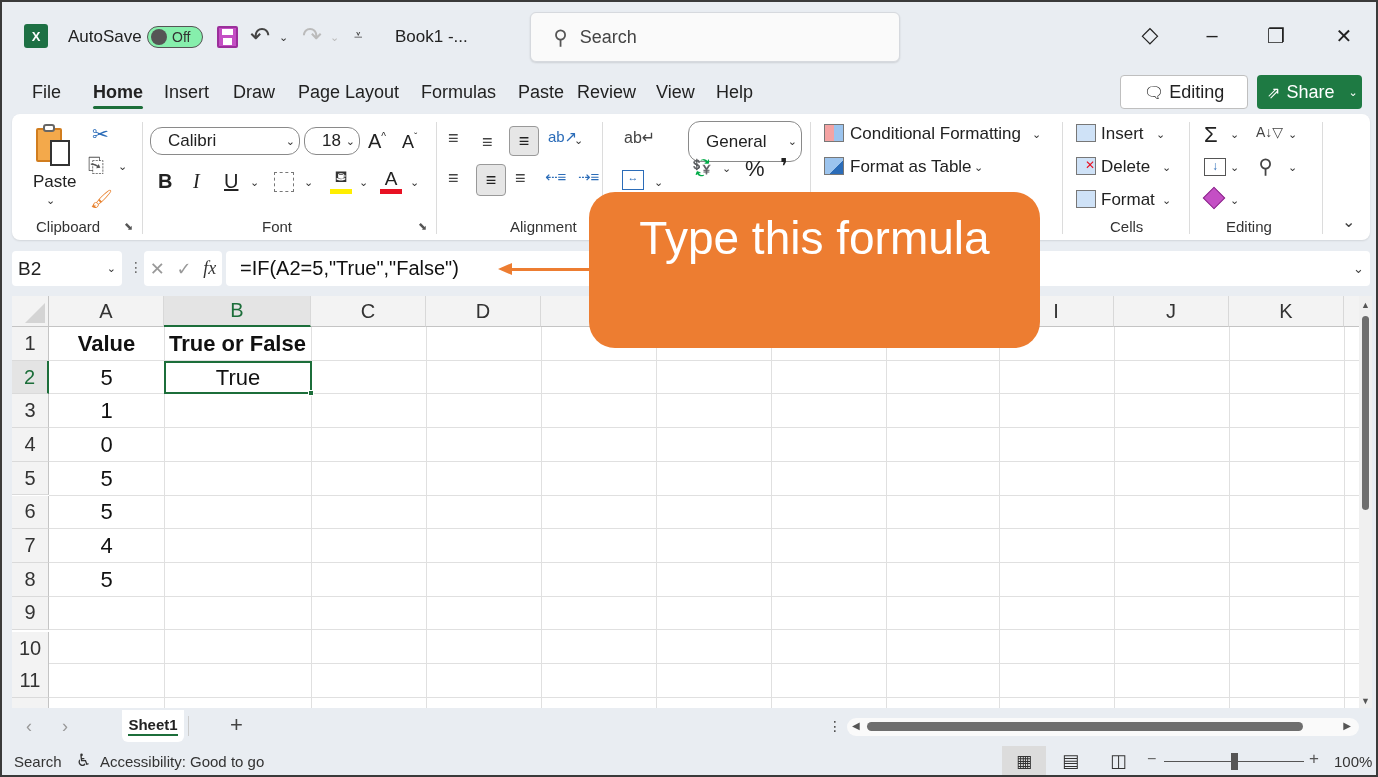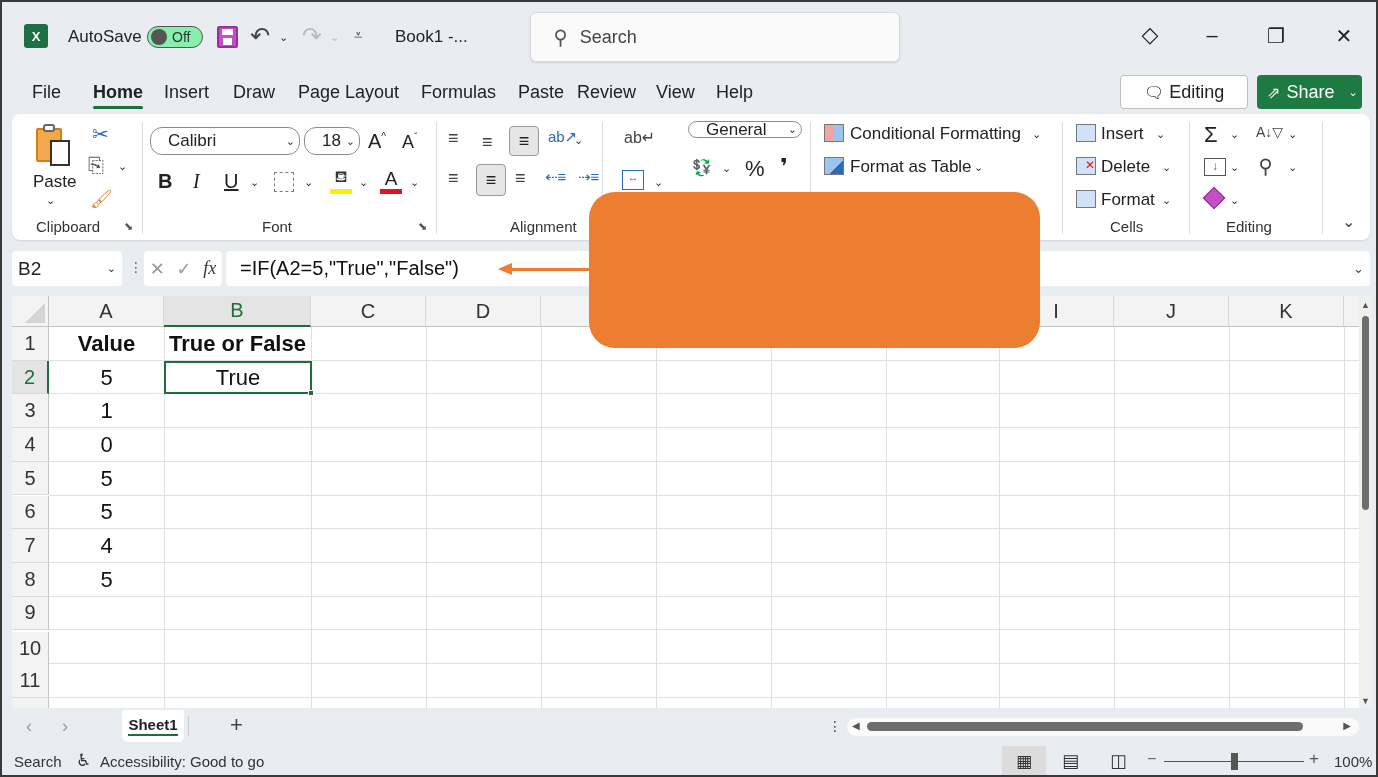--- a/index.html
+++ b/index.html
@@ -161,21 +161,21 @@
   <div class="abs ibox" style="left:464px;top:50px;width:30px;height:32px;background:#e6e6e6;border:1px solid #999;border-radius:4px;font-size:18px">≡</div>
   <div class="abs" style="left:503px;top:54px;font-size:18px;color:#444">≡</div>
   <div class="abs" style="left:533px;top:54px;font-size:15px;color:#2b6cb8">⇠≡</div>
   <div class="abs" style="left:566px;top:54px;font-size:15px;color:#2b6cb8">⇢≡</div>
   <div class="abs sep" style="left:590px"></div>
   <div class="abs" style="left:612px;top:14px;font-size:16px;color:#444">ab↵</div>
   <div class="abs" style="left:610px;top:56px;width:22px;height:20px;border:1.5px solid #2b6cb8;font-size:11px;text-align:center;color:#2b6cb8">↔</div>
   <div class="abs dd" style="left:642px;top:62px">⌄</div>
   <div class="abs grp-label" style="left:498px">Alignment</div>
 
-  <div class="abs combo" style="left:676px;top:7px;width:114px;height:17px">
+  <div class="abs combo" style="left:676px;top:7px;width:114px;height:41px">
     <span>General</span>
     <span class="dd" style="margin-left:auto;margin-right:4px">⌄</span>
   </div>
   <div class="abs" style="left:680px;top:44px;font-size:16px;color:#555">💱</div>
   <div class="abs dd" style="left:710px;top:48px">⌄</div>
   <div class="abs rtxt" style="left:733px;top:42px;font-size:22px">%</div>
   <div class="abs rtxt" style="left:768px;top:40px;font-size:22px;font-weight:bold">❜</div>
   <div class="abs sep" style="left:798px"></div>
 
   <div class="abs" style="left:812px;top:10px;width:20px;height:18px;border:1px solid #777;background:linear-gradient(90deg,#f4a3a3 50%,#9cc4ee 50%)"></div>
@@ -310,20 +310,21 @@
     </div>
 </div>
 
 <div class="abs vscroll">
   <div style="position:absolute;left:2px;top:4px;font-size:9px;color:#555">▲</div>
   <div style="position:absolute;left:3px;top:20px;width:7px;height:194px;background:#6e6e6e;border-radius:4px"></div>
   <div style="position:absolute;left:2px;bottom:2px;font-size:9px;color:#555">▼</div>
 </div>
 
 <div class="abs callout" style="background: rgb(237, 125, 49);">
+  <div>Type this formula</div>
 </div>
 
 <div id="sheetbar" class="abs">
   <div class="abs" style="left:24px;top:6px;font-size:18px;color:#999">‹</div>
   <div class="abs" style="left:60px;top:6px;font-size:18px;color:#999">›</div>
   <div class="abs" style="left:120px;top:0;width:62px;height:32px;background:#fff;border-radius:0 0 6px 6px;display:flex;align-items:center;justify-content:center">
     <span style="font-size:15px;font-weight:bold;border-bottom:2px solid #1c6e3a;padding-bottom:1px">Sheet1</span>
   </div>
   <div class="abs" style="left:186px;top:6px;width:1px;height:20px;background:#ccc"></div>
   <div class="abs" style="left:228px;top:2px;font-size:22px;color:#444">+</div>

